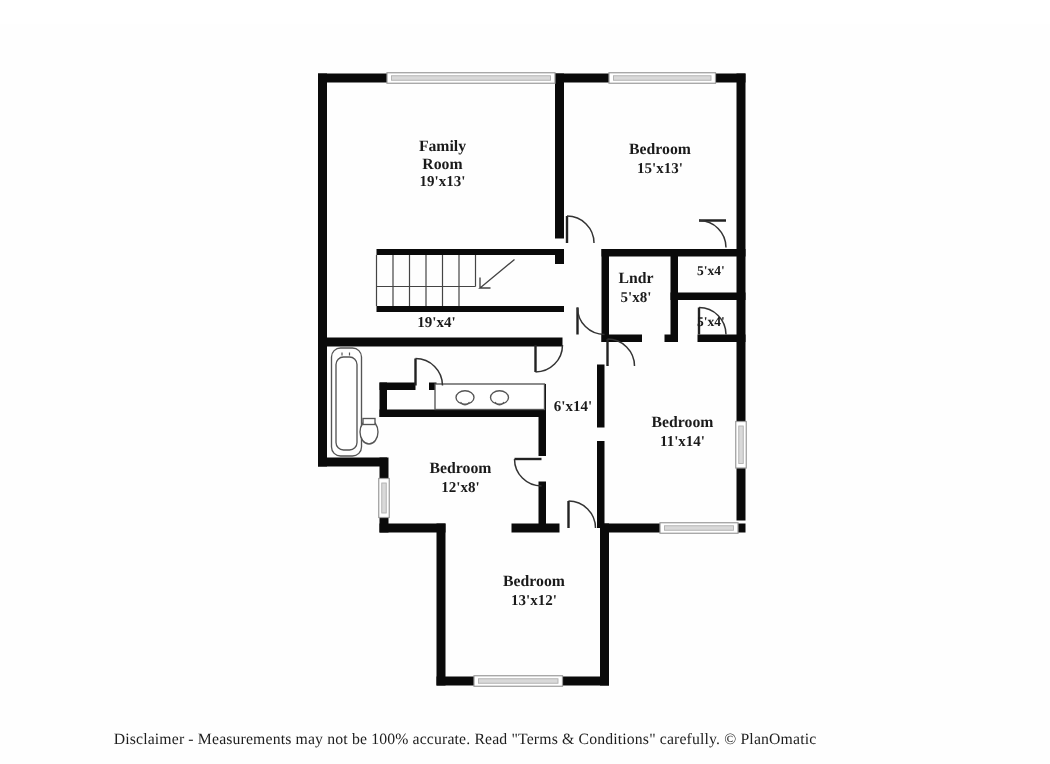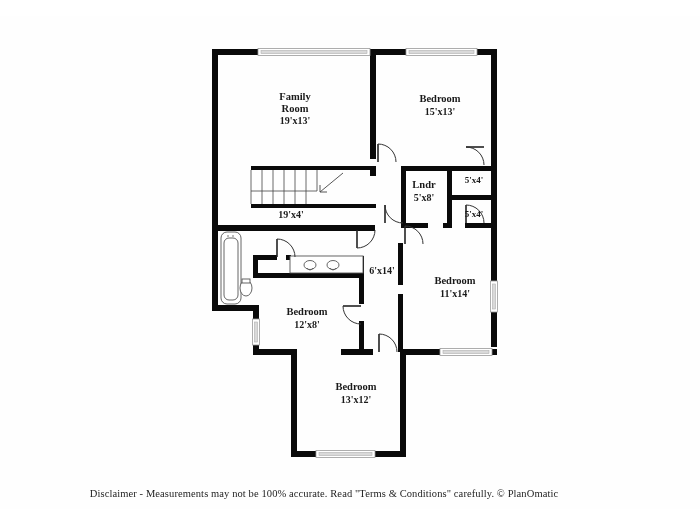--- a/index.html
+++ b/index.html
@@ -40,21 +40,20 @@
   .small-dim { font-size: 9px; }
   #disclaimer-bar {
     position: absolute;
     left: 0;
     top: 466px;
     width: 620px;
     height: 22px;
     display: flex;
     align-items: center;
     justify-content: center;
-    padding-left: 14px;
   }
   #disclaimer-text {
     font-family: "Liberation Serif", "DejaVu Serif", serif;
     font-size: 10.5px;
     color: #1d1d1d;
     white-space: nowrap;
     letter-spacing: 0.1px;
   }
   .wall   { fill: #0a0a0a; }
   .window-frame { fill: #ffffff; stroke: #9a9a9a; stroke-width: 0.8; }

